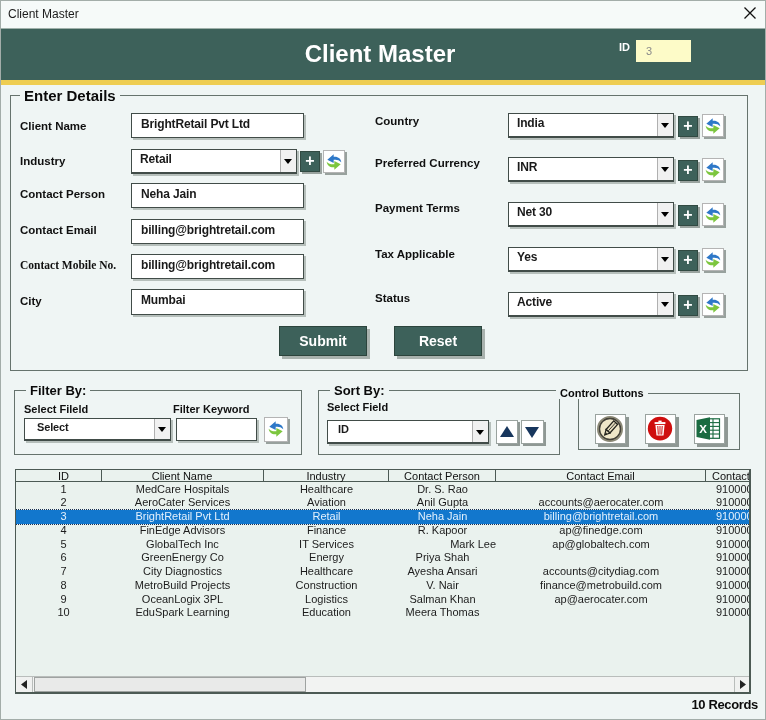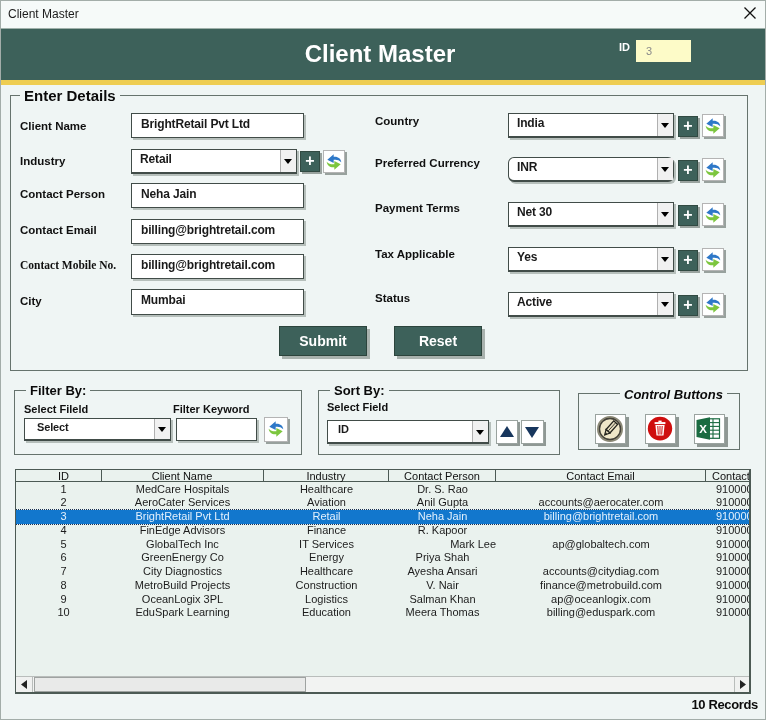--- a/index.html
+++ b/index.html
@@ -79,21 +79,21 @@
     <span class="arr"></span>
   </div>
 <div class="plusbtn" style="left:678px;top:116px;height:21px;">+</div>
 <div class="refbtn" id="r2" style="left:702px;top:114px;height:23px;">
     <svg width="18" height="18" viewBox="0 0 17 17" style="display:block;margin:2px auto 0;">
       <path fill="#2e78c8" d="M2.2 6.4 L8.2 1.2 L8.2 3.6 C12.2 3.1 15 5.3 15.4 8.8 C13.4 6.6 10.9 6.0 8.2 6.4 L8.2 9.4 Z"></path>
       <path fill="#7cc63e" d="M14.8 10.6 L8.8 15.8 L8.8 13.4 C4.8 13.9 2 11.7 1.6 8.2 C3.6 10.4 6.1 11.0 8.8 10.6 L8.8 7.6 Z"></path>
     </svg>
   </div>
 
-<div class="combo" style="left:508px;top:157px;width:166px;height:25px;border-radius:6px;">
+<div class="combo" style="left:508px;top:157px;width:166px;height:25px;">
     <span class="val">INR</span>
     <span class="arr"></span>
   </div>
 <div class="plusbtn" style="left:678px;top:160px;height:21px;">+</div>
 <div class="refbtn" id="r3" style="left:702px;top:158px;height:23px;">
     <svg width="18" height="18" viewBox="0 0 17 17" style="display:block;margin:2px auto 0;">
       <path fill="#2e78c8" d="M2.2 6.4 L8.2 1.2 L8.2 3.6 C12.2 3.1 15 5.3 15.4 8.8 C13.4 6.6 10.9 6.0 8.2 6.4 L8.2 9.4 Z"></path>
       <path fill="#7cc63e" d="M14.8 10.6 L8.8 15.8 L8.8 13.4 C4.8 13.9 2 11.7 1.6 8.2 C3.6 10.4 6.1 11.0 8.8 10.6 L8.8 7.6 Z"></path>
     </svg>
   </div>
@@ -161,21 +161,21 @@
     <span class="arr"></span>
   </div>
 <div class="iconbtn" style="left:496px;top:420px;width:22px;height:24px;box-shadow:2px 2px 0 #8f9894;"><svg width="20" height="22" viewBox="0 0 20 22">
       <polygon points="10,5 17,16 3,16" fill="#17365d"></polygon>
     </svg></div>
 <div class="iconbtn" style="left:521px;top:420px;width:23px;height:24px;box-shadow:2px 2px 0 #8f9894;"><svg width="21" height="22" viewBox="0 0 21 22">
       <polygon points="10,17 17,6 3,6" fill="#17365d"></polygon>
     </svg></div>
 
 <div class="frame" style="left:578px;top:393px;width:162px;height:57px;"></div>
-<div class="fcap" style="left:620px;top:387px;font-size:13px;font-style:italic;">Control Buttons</div>
+<div class="fcap" style="left:556px;top:387px;font-size:11px;">Control Buttons</div>
 <div class="iconbtn" style="left:595px;top:414px;">
   <svg width="28" height="28" viewBox="0 0 28 28" style="margin:0 0 0 0;">
     <circle cx="14" cy="14" r="12.2" fill="#e6dcb4" stroke="#8a8876" stroke-width="1.6"></circle>
     <circle cx="14" cy="14" r="10.6" fill="#efe7c8" stroke="#44423a" stroke-width="1.6"></circle>
     <g transform="rotate(42 14 14)">
       <rect x="11.4" y="5.5" width="5.2" height="11.5" fill="#e8dfc0" stroke="#23231c" stroke-width="1.3"></rect>
       <line x1="14" y1="6" x2="14" y2="16.5" stroke="#23231c" stroke-width="0.8"></line>
       <polygon points="11.4,17 16.6,17 14,22" fill="#e8dfc0" stroke="#23231c" stroke-width="1.2"></polygon>
       <polygon points="13.1,19.3 14.9,19.3 14,21.8" fill="#23231c"></polygon>
     </g>
@@ -236,20 +236,21 @@
         <span style="left:248px;width:125px;">Retail</span>
         <span style="left:373px;width:107px;">Neha Jain</span>
         <span style="left:480px;width:210px;">billing@brightretail.com</span>
         <span style="left:690px;width:44px;text-align:left;padding-left:10px;">910000</span>
       </div>
       <div class="row" style="top:41.25px;">
         <span style="left:5px;width:85px;">4</span>
         <span style="left:85px;width:163px;">FinEdge Advisors</span>
         <span style="left:248px;width:125px;">Finance</span>
         <span style="left:373px;width:107px;">R. Kapoor</span>
+        <span style="left:480px;width:210px;">ap@finedge.com</span>
         <span style="left:690px;width:44px;text-align:left;padding-left:10px;">910000</span>
       </div>
       <div class="row" style="top:55px;">
         <span style="left:5px;width:85px;">5</span>
         <span style="left:85px;width:163px;">GlobalTech Inc</span>
         <span style="left:248px;width:125px;">IT Services</span>
         <span style="left:373px;width:107px;text-align:right;">Mark Lee</span>
         <span style="left:480px;width:210px;">ap@globaltech.com</span>
         <span style="left:690px;width:44px;text-align:left;padding-left:10px;">910000</span>
       </div>
@@ -274,29 +275,28 @@
         <span style="left:248px;width:125px;">Construction</span>
         <span style="left:373px;width:107px;">V. Nair</span>
         <span style="left:480px;width:210px;">finance@metrobuild.com</span>
         <span style="left:690px;width:44px;text-align:left;padding-left:10px;">910000</span>
       </div>
       <div class="row" style="top:110px;">
         <span style="left:5px;width:85px;">9</span>
         <span style="left:85px;width:163px;">OceanLogix 3PL</span>
         <span style="left:248px;width:125px;">Logistics</span>
         <span style="left:373px;width:107px;">Salman Khan</span>
-        <span style="left:480px;width:210px;">ap@oceanlogix.com</span>
+        <span style="left:480px;width:210px;">ap@aerocater.com</span>
         <span style="left:690px;width:44px;text-align:left;padding-left:10px;">910000</span>
       </div>
       <div class="row" style="top:123.75px;">
         <span style="left:5px;width:85px;">10</span>
         <span style="left:85px;width:163px;">EduSpark Learning</span>
         <span style="left:248px;width:125px;">Education</span>
         <span style="left:373px;width:107px;">Meera Thomas</span>
-        <span style="left:480px;width:210px;">billing@eduspark.com</span>
         <span style="left:690px;width:44px;text-align:left;padding-left:10px;">910000</span>
       </div>
     </div>
 
   <div class="abs" style="left:0;top:206px;width:734px;height:16px;background:#f2f3f2;border-top:1px solid #b9bdbb;">
     <div class="abs" style="left:0;top:0;width:17px;height:16px;background:#f0f1f0;border-right:1px solid #b9bdbb;"><svg width="17" height="15">
           <polygon points="11,3 11,12 5,7.5" fill="#222"></polygon>
         </svg></div>
     <div class="abs" style="left:18px;top:0;width:272px;height:15px;background:#e9eae9;border:1px solid #9fa3a1;"></div>
     <div class="abs" style="right:0;top:0;width:16px;height:16px;background:#f0f1f0;border-left:1px solid #b9bdbb;"><svg width="15" height="15">

